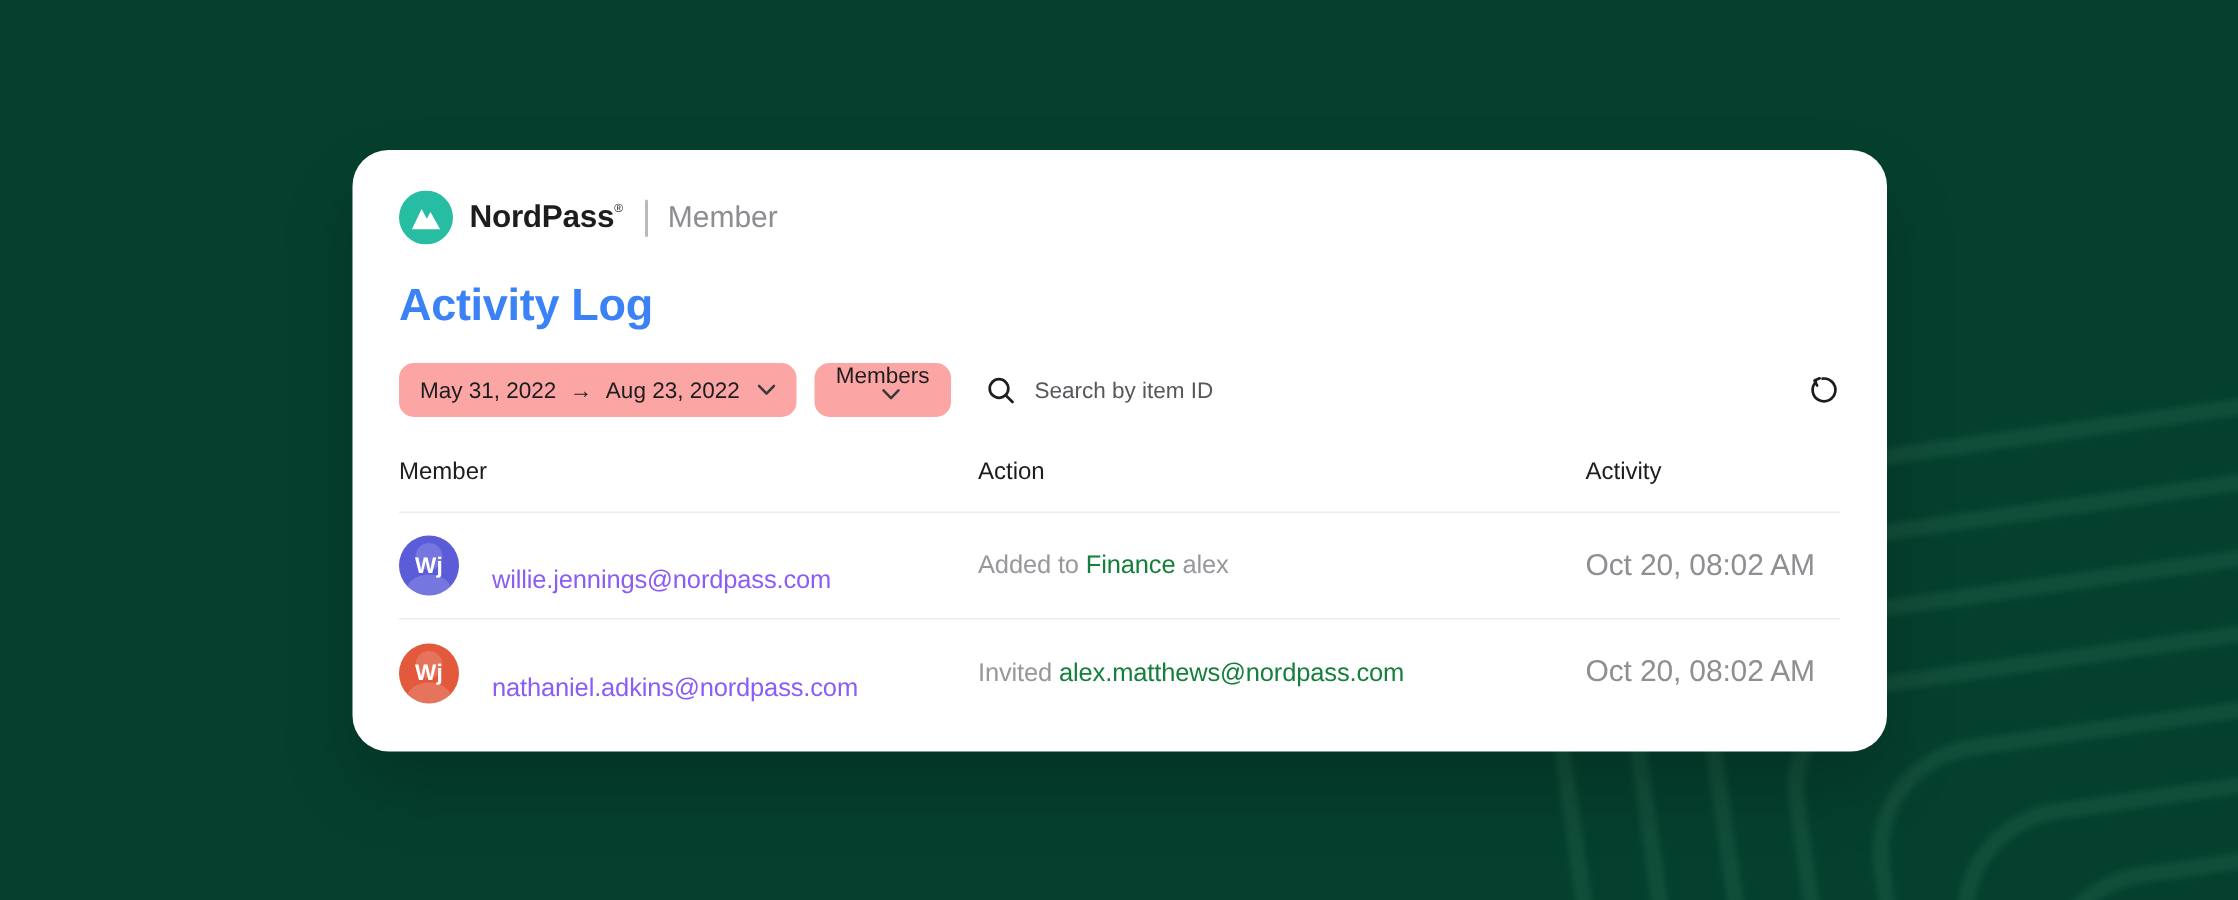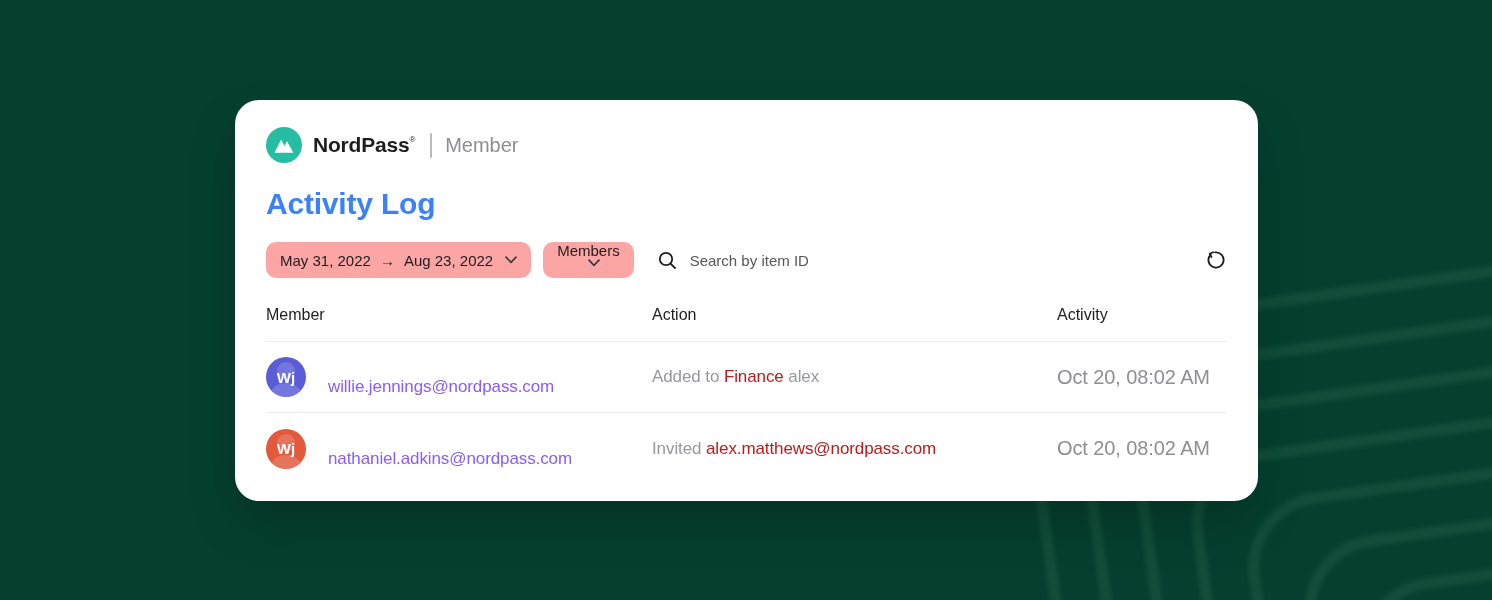--- a/index.html
+++ b/index.html
@@ -103,21 +103,21 @@
     content: ""; position: absolute; bottom: -8px; left: 5px;
     width: 30px; height: 22px; border-radius: 50%;
     background: rgba(255,255,255,0.16);
   }
   .avatar span {
     position: relative; z-index: 1;
     color: #ffffff; font-size: 15px; font-weight: 700; letter-spacing: 0.2px;
   }
   .email { margin-left: 22px; font-size: 17px; color: #8b5cf6; letter-spacing: -0.1px; }
   .action-cell { font-size: 17px; color: #97979c; letter-spacing: -0.1px; }
-  .action-cell .hl { color: #b91c1c; font-weight: 500; }
+  .action-cell .hl { color: #15803d; font-weight: 500; }
   .activity-cell { font-size: 20px; color: #8e8e93; letter-spacing: -0.1px; }
 </style>
 </head>
 <body>
 
 <div class="stage">
 
   <svg class="bg-pattern" width="1492" height="600" viewBox="0 0 1492 600">
     <defs>
       <filter id="soft">

